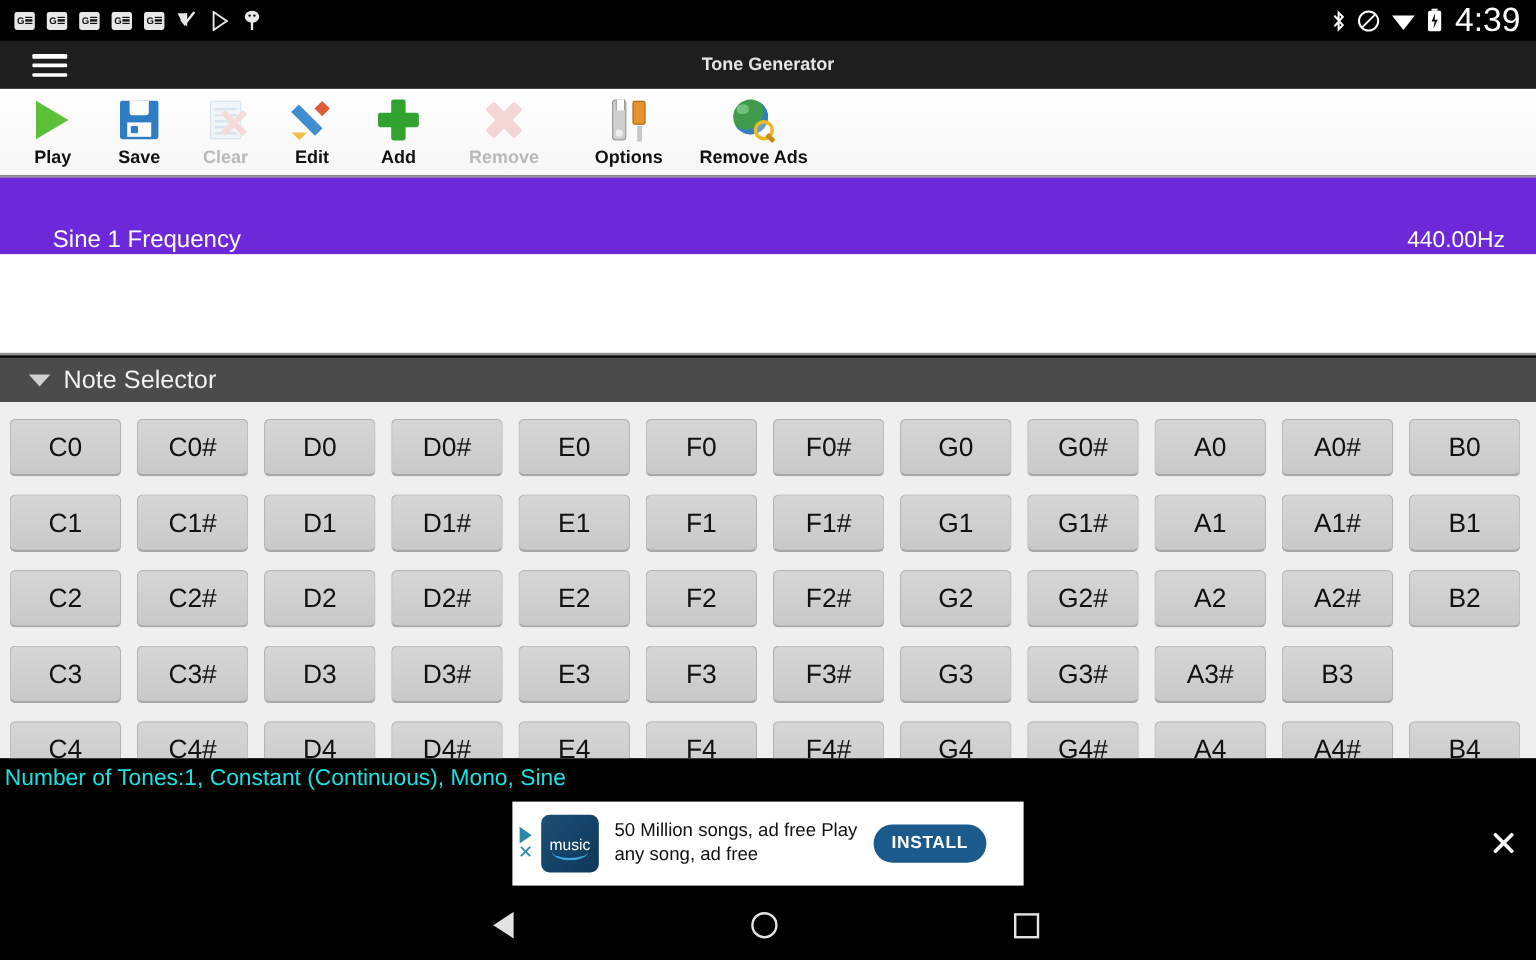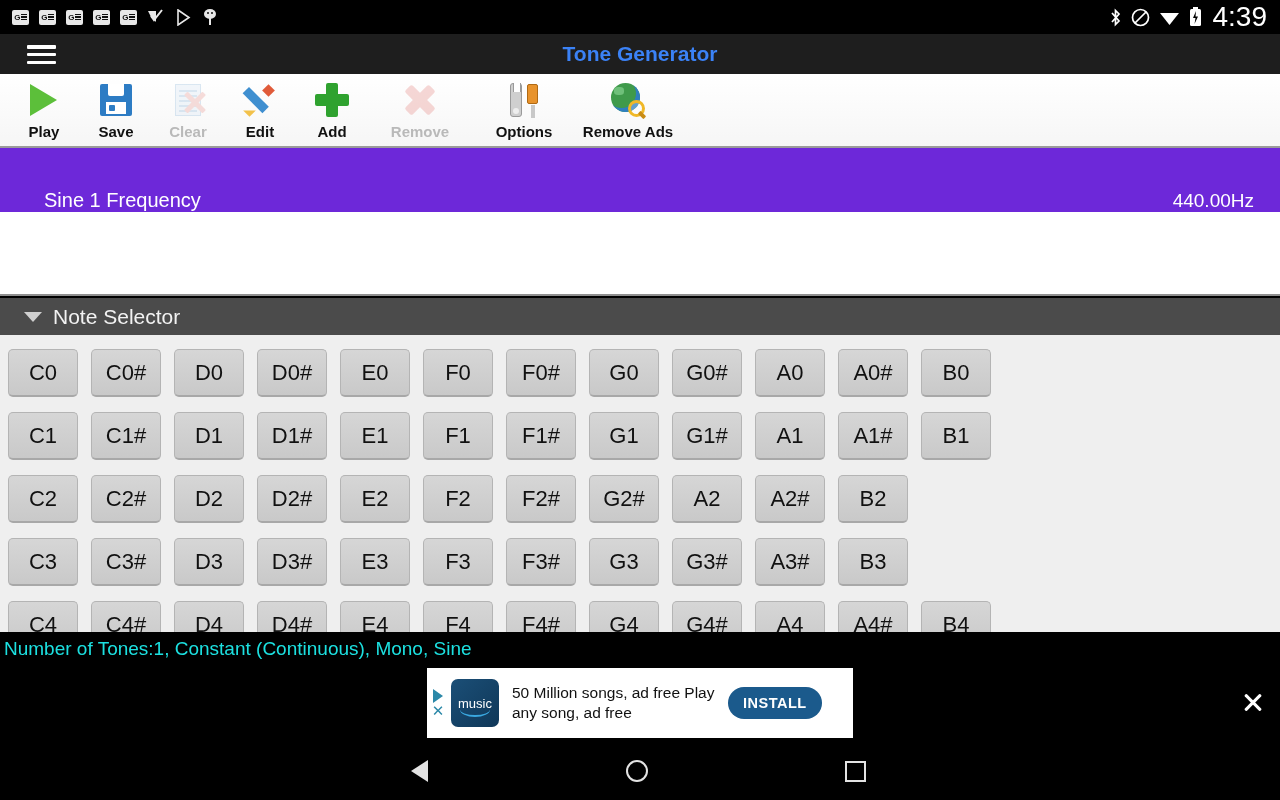--- a/index.html
+++ b/index.html
@@ -36,22 +36,22 @@
     background: #1e1e1e;
   }
   .hamburger {
     position: absolute; left: 27px; top: 11px; width: 29px; height: 19px;
     display: flex; flex-direction: column; justify-content: space-between;
     cursor: pointer;
   }
   .hamburger i { display: block; height: 3.5px; background: #fff; border-radius: 1px; }
   .apptitle {
     position: absolute; left: 0; top: 0; width: 1280px; height: 40px;
-    line-height: 40px; text-align: center; color: #3b82f6;
-    font-size: 21px; font-weight: bold;
+    line-height: 40px; text-align: center; color: #e5e5e5;
+    font-size: 15px; font-weight: bold;
   }
 
   
   .toolbar {
     position: absolute; top: 74px; left: 0; width: 1280px; height: 74px;
     background: linear-gradient(#ffffff, #f6f6f6);
     border-bottom: 2px solid #9a9a9a;
     display: flex; align-items: flex-start; padding-left: 8px; font-weight: bold;
   }
   .tbtn {
@@ -161,21 +161,21 @@
     border-top:10px solid #d0d0d0;margin-right:11px; }
   .nstitle { color: #f2f2f2; font-size: 21px; }
 
   
   .grid {
     position: absolute; top: 335px; left: 0; width: 1280px; height: 297px;
     background: #efefef; overflow: hidden; padding: 14px 0 0 0;
   }
   .grow { display: flex; padding: 0 8px; margin-bottom: 15px; }
   .nbtn {
-    width: 70px; height: 48px; margin-right: 13px;
+    width: 93px; height: 48px; margin-right: 13px;
     background: linear-gradient(#d6d6d6, #c9c9c9);
     border: 1px solid #b4b4b4; border-bottom: 2px solid #a8a8a8;
     border-radius: 5px; display: flex; align-items: center; justify-content: center;
     font-size: 22px; color: #111; cursor: pointer; flex: 0 0 auto;
   }
   .nbtn:last-child { margin-right: 0; }
 
   
   .footerstatus {
     position: absolute; top: 632px; left: 0; width: 1280px; height: 34px;
@@ -419,20 +419,21 @@
       <div class="nbtn">B1</div>
     </div>
     <div class="grow">
       <div class="nbtn">C2</div>
       <div class="nbtn">C2#</div>
       <div class="nbtn">D2</div>
       <div class="nbtn">D2#</div>
       <div class="nbtn">E2</div>
       <div class="nbtn">F2</div>
       <div class="nbtn">F2#</div>
+      <div class="nbtn">G2</div>
       <div class="nbtn">G2#</div>
       <div class="nbtn">A2</div>
       <div class="nbtn">A2#</div>
       <div class="nbtn">B2</div>
     </div>
     <div class="grow">
       <div class="nbtn">C3</div>
       <div class="nbtn">C3#</div>
       <div class="nbtn">D3</div>
       <div class="nbtn">D3#</div>

